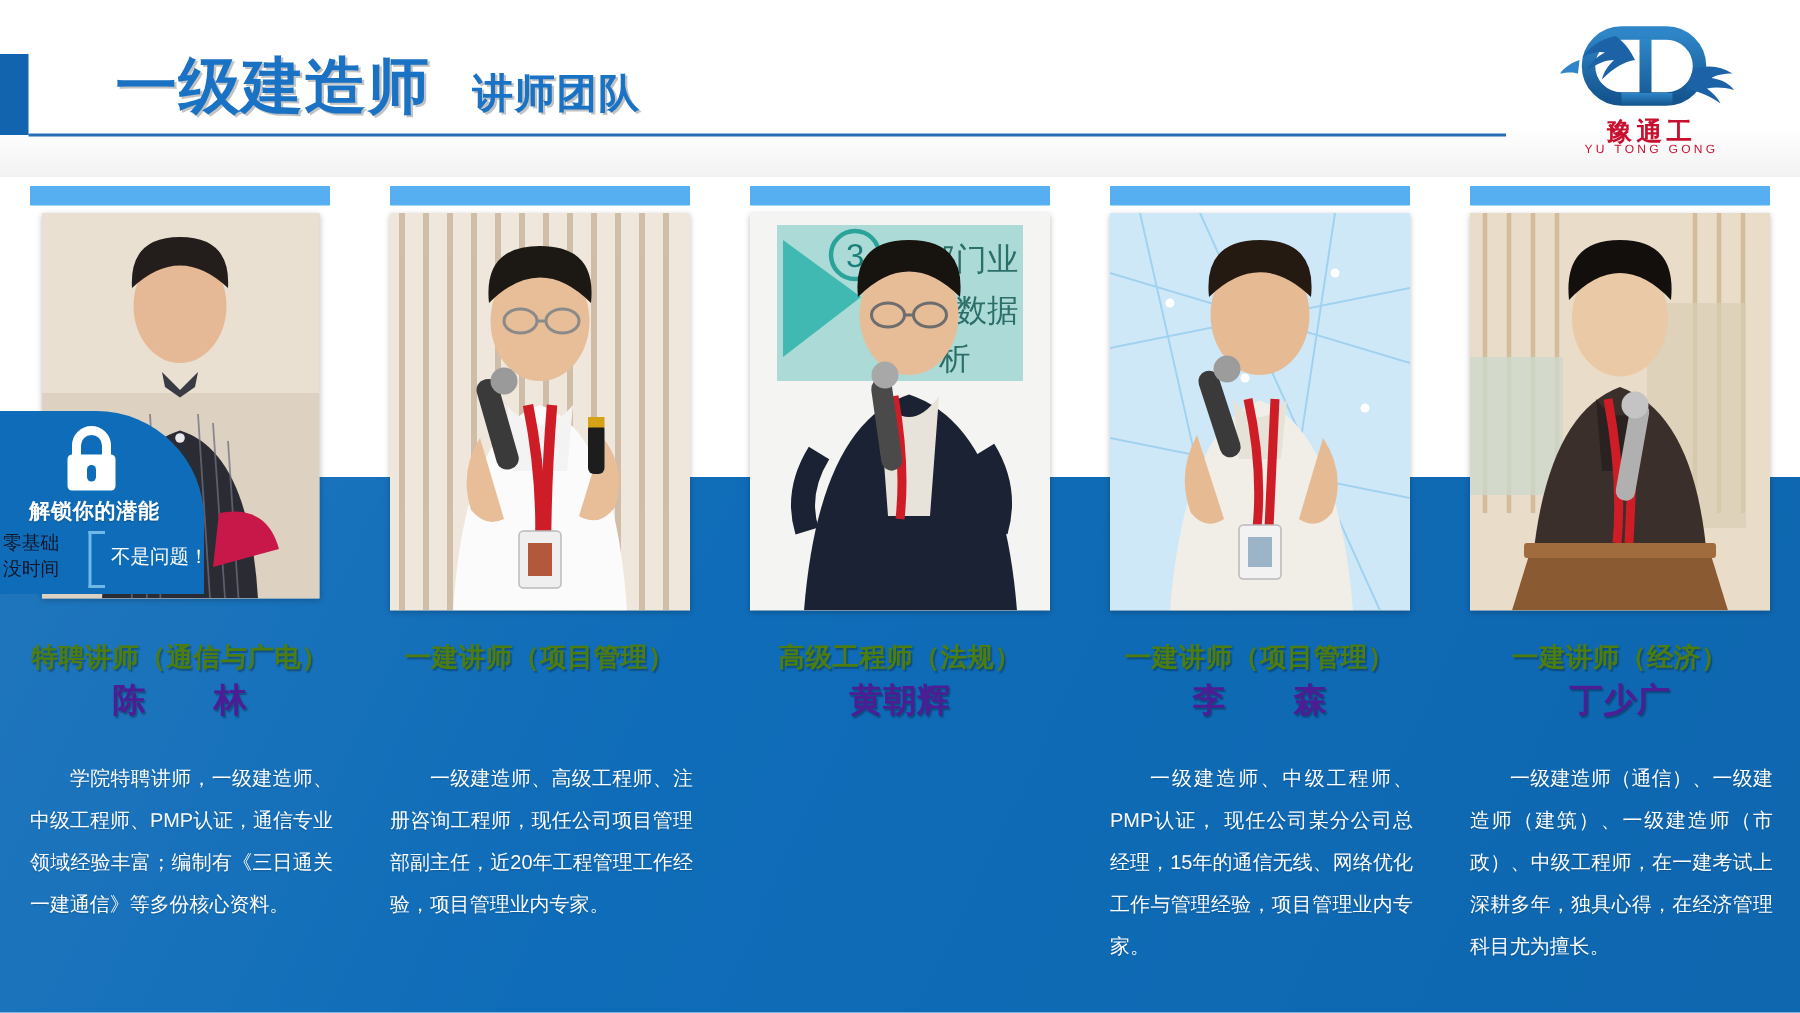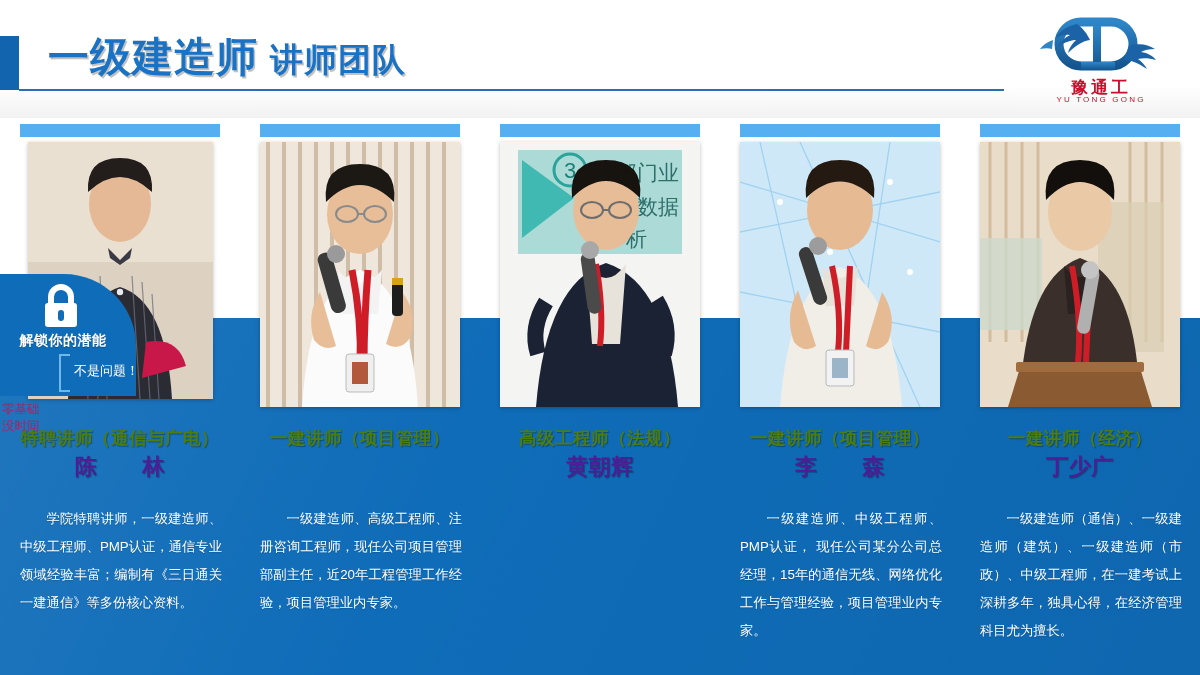--- a/index.html
+++ b/index.html
@@ -21,31 +21,31 @@
   }
   .hdr-accent{
     position:absolute;left:0;top:36px;width:19px;height:54px;
     background:#1264ae;
   }
   .hdr-rule{
     position:absolute;left:19px;top:89px;width:985px;height:2px;
     background:#2a6fb5;
   }
   .hdr-title{
-    position:absolute;left:48px;top:30px;
+    position:absolute;left:77px;top:30px;
     white-space:nowrap;
     color:#1a72c4;
     text-shadow:1.5px 1.5px 0 rgba(120,120,120,.45);
-    display:flex;align-items:baseline;gap:12px;justify-content:center;
+    display:flex;align-items:baseline;gap:28px;justify-content:center;
   }
   .hdr-title .main{
     font-size:41px;font-weight:bold;letter-spacing:1px;
   }
   .hdr-title .sub{
-    font-size:33px;font-weight:bold;letter-spacing:1px;
+    font-size:27px;font-weight:bold;letter-spacing:1px;
   }
 
   
   .logo{
     position:absolute;left:1037px;top:16px;width:128px;height:92px;
   }
   .logo svg{display:block;}
   .logo-cn{
     position:absolute;left:0;top:60px;width:128px;text-align:center;
     color:#c8102e;font-size:17px;font-weight:bold;letter-spacing:3px;
@@ -115,21 +115,21 @@
   .lock-ico{
     position:absolute;left:48px;top:10px;width:46px;height:44px;
   }
   .lock-t1{
     position:absolute;left:0;top:58px;width:146px;text-align:center;
     color:#ffffff;font-size:14px;font-weight:bold;letter-spacing:.5px;
     text-shadow:0 1px 1px rgba(0,0,0,.25);
   }
   .lock-left{
     position:absolute;left:12px;top:80px;width:54px;
-    color:#be185d;font-size:12.5px;line-height:17px;text-align:left;margin-top:47px;
+    color:#0f172a;font-size:12.5px;line-height:17px;text-align:left;
   }
   .lock-brace{
     position:absolute;left:69px;top:80px;width:9px;height:34px;
     border-top:2px solid #6fb8e8;
     border-left:2px solid #6fb8e8;
     border-bottom:2px solid #6fb8e8;
   }
   .lock-right{
     position:absolute;left:84px;top:88px;
     color:#ffffff;font-size:13px;line-height:17px;white-space:nowrap;

